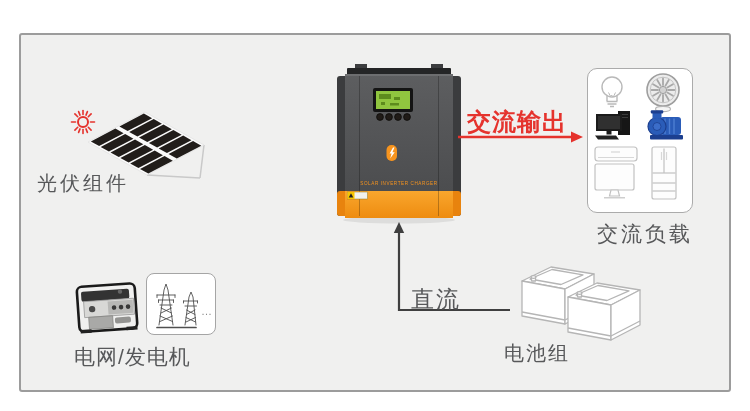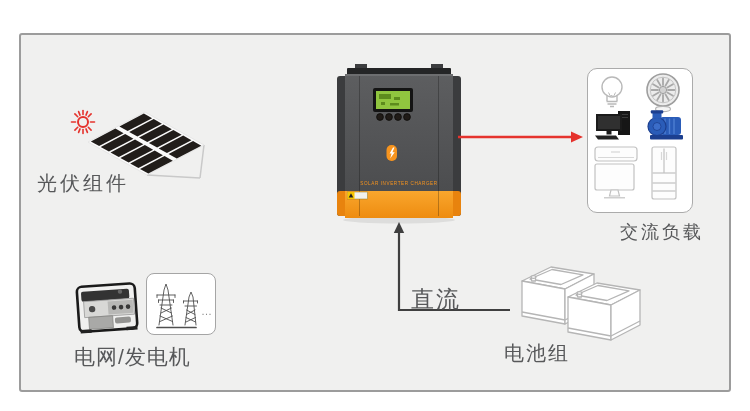--- a/index.html
+++ b/index.html
@@ -5,21 +5,21 @@
   html,body{margin:0;padding:0;background:#fff;}
   body{width:750px;height:411px;font-family:"Liberation Sans","DejaVu Sans",sans-serif;}
   .stage{position:relative;width:750px;height:411px;overflow:hidden;background:#fff;}
   .panel{position:absolute;left:19px;top:33px;width:712px;height:359px;box-sizing:border-box;
          background:var(--panel-bg,#f0f0ef);border:2px solid var(--panel-border,#9c9c9c);border-radius:3px;}
   .abs{position:absolute;}
   .node-label{position:absolute;color:var(--label-gray,#57585a);letter-spacing:2px;white-space:nowrap;}
   .lbl-pv{left:37px;top:170px;font-size:20px;letter-spacing:3px;}
   .lbl-grid{left:74px;top:343px;font-size:21px;letter-spacing:1px;}
   .lbl-batt{left:504px;top:340px;font-size:20px;letter-spacing:2px;text-align:right;}
-  .lbl-acload{left:620px;top:220px;font-size:18px;letter-spacing:3px;}
+  .lbl-acload{left:597px;top:220px;font-size:21px;letter-spacing:3px;}
   .lbl-dc{left:411px;top:284px;font-size:23px;letter-spacing:2px;}
   .lbl-acout{left:467px;top:106px;font-size:24px;font-weight:bold;color:var(--accent-red,#e5332d);letter-spacing:1px;}
   .white-box{position:absolute;background:#fff;box-sizing:border-box;}
   .appliance-box{left:587px;top:68px;width:106px;height:145px;border:1.5px solid #ababab;border-radius:10px;}
   .grid-box{left:146px;top:273px;width:70px;height:62px;border:1.5px solid #a5a5a5;border-radius:8px;}
   svg{display:block;position:absolute;}
   .red-stroke{stroke:var(--accent-red,#e5332d);}
   .red-fill{fill:var(--accent-red,#e5332d);}
   .orange-fill{fill:var(--inverter-orange,#f7941e);}
   .orange-dark-fill{fill:var(--inverter-orange-dark,#e8830e);}
@@ -260,14 +260,15 @@
     </g>
     <line x1="157" y1="327.5" x2="196" y2="327.5" stroke-width="1.7"></line>
     <text x="201" y="315" font-size="11" fill="#8a8a8a" stroke="none">…</text>
   </svg>
 
   <div class="node-label lbl-grid">电网/发电机</div>
   <div class="node-label lbl-pv">光伏组件</div>
   <div class="node-label lbl-batt">电池组</div>
   <div class="node-label lbl-acload">交流负载</div>
   <div class="node-label lbl-dc">直流</div>
+  <div class="node-label lbl-acout">交流输出</div>
 
 </div>
 
 </body></html>

